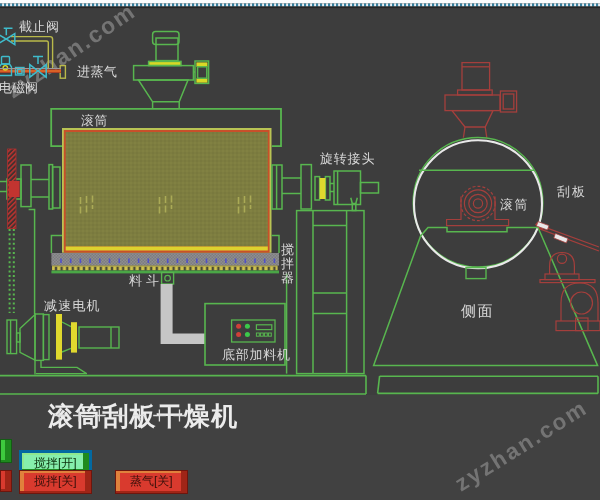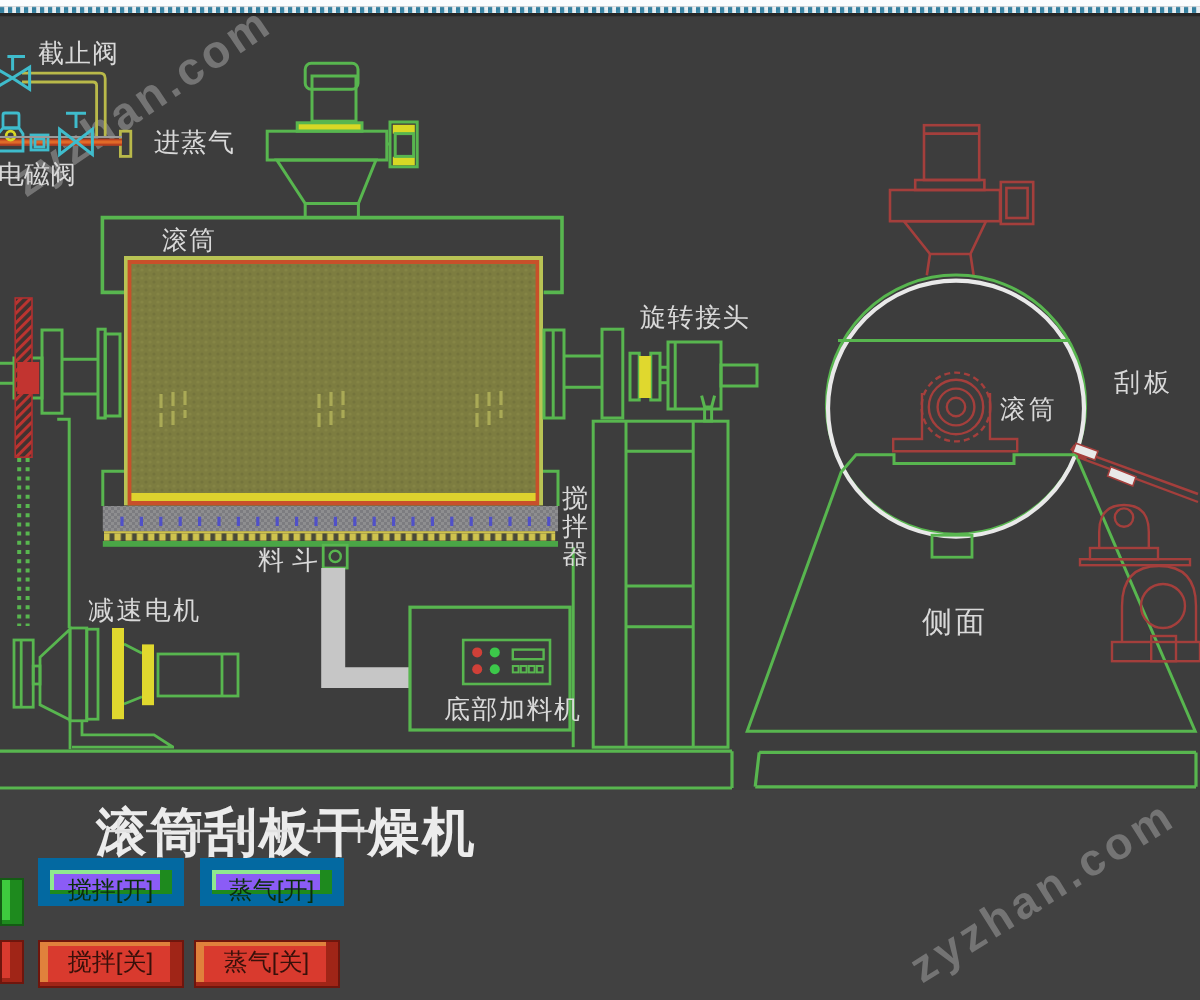--- a/index.html
+++ b/index.html
@@ -257,21 +257,20 @@
 <path d="M93.1,415.5 H105.6 M99.3,409.5 V421.5" stroke="#e0e0e0" stroke-width="1.3"></path>
 <path d="M113.2,415.5 H125.7 M119.4,409.5 V421.5" stroke="#e0e0e0" stroke-width="1.3"></path>
 <path d="M133.2,415.5 H145.7 M139.4,409.5 V421.5" stroke="#e0e0e0" stroke-width="1.3"></path>
 <path d="M153.2,415.5 H165.8 M159.4,409.5 V421.5" stroke="#e0e0e0" stroke-width="1.3"></path>
 <path d="M173.3,415.5 H185.8 M179.5,409.5 V421.5" stroke="#e0e0e0" stroke-width="1.3"></path>
 </svg>
 
 <div style="position:absolute;left:0;top:439px;width:12px;height:23.5px;background:#3ecb3e;border:1px solid #145c14;box-shadow:inset -6px -2px 0 #1e8a1e;box-sizing:border-box"></div>
 <div style="position:absolute;left:0;top:469.5px;width:12px;height:22.5px;background:#d93a2e;border:1px solid #6e160d;box-shadow:inset -6px -2px 0 #a02517;box-sizing:border-box"></div>
 <div class="btng" style="left:19px">搅拌[开]</div>
-<div class="btng" style="left:99.5px">蒸气[开]</div>
 <div class="btnr" style="left:19px">搅拌[关]</div>
-<div class="btnr" style="left:97px">蒸气[关]</div>
+<div class="btnr" style="left:115px">蒸气[关]</div>
 <style>
 .btng,.btnr{position:absolute;width:72.5px;box-sizing:border-box;font-family:"Liberation Sans",sans-serif;font-size:12px;text-align:center;}
-.btng{top:429px;height:23.5px;background:#8b5cf6;color:#0a2e0a;border:6px solid #0369a1;line-height:21px;box-shadow:inset -6px -2px 0 #1e8a1e,inset 2px 2px 0 #8fe88f;}
+.btng{top:450px;height:23.5px;background:#86efac;color:#0a2e0a;border:3px solid #0369a1;line-height:21px;box-shadow:inset -6px -2px 0 #1e8a1e,inset 2px 2px 0 #8fe88f;}
 .btnr{top:469.5px;height:24px;background:#d93a2e;color:#38100a;border:1px solid #6e160d;line-height:20px;box-shadow:inset -6px -2px 0 #a02517,inset 4px 2px 0 #e0813c;}
 </style>
 </div>
 
 </body></html>

